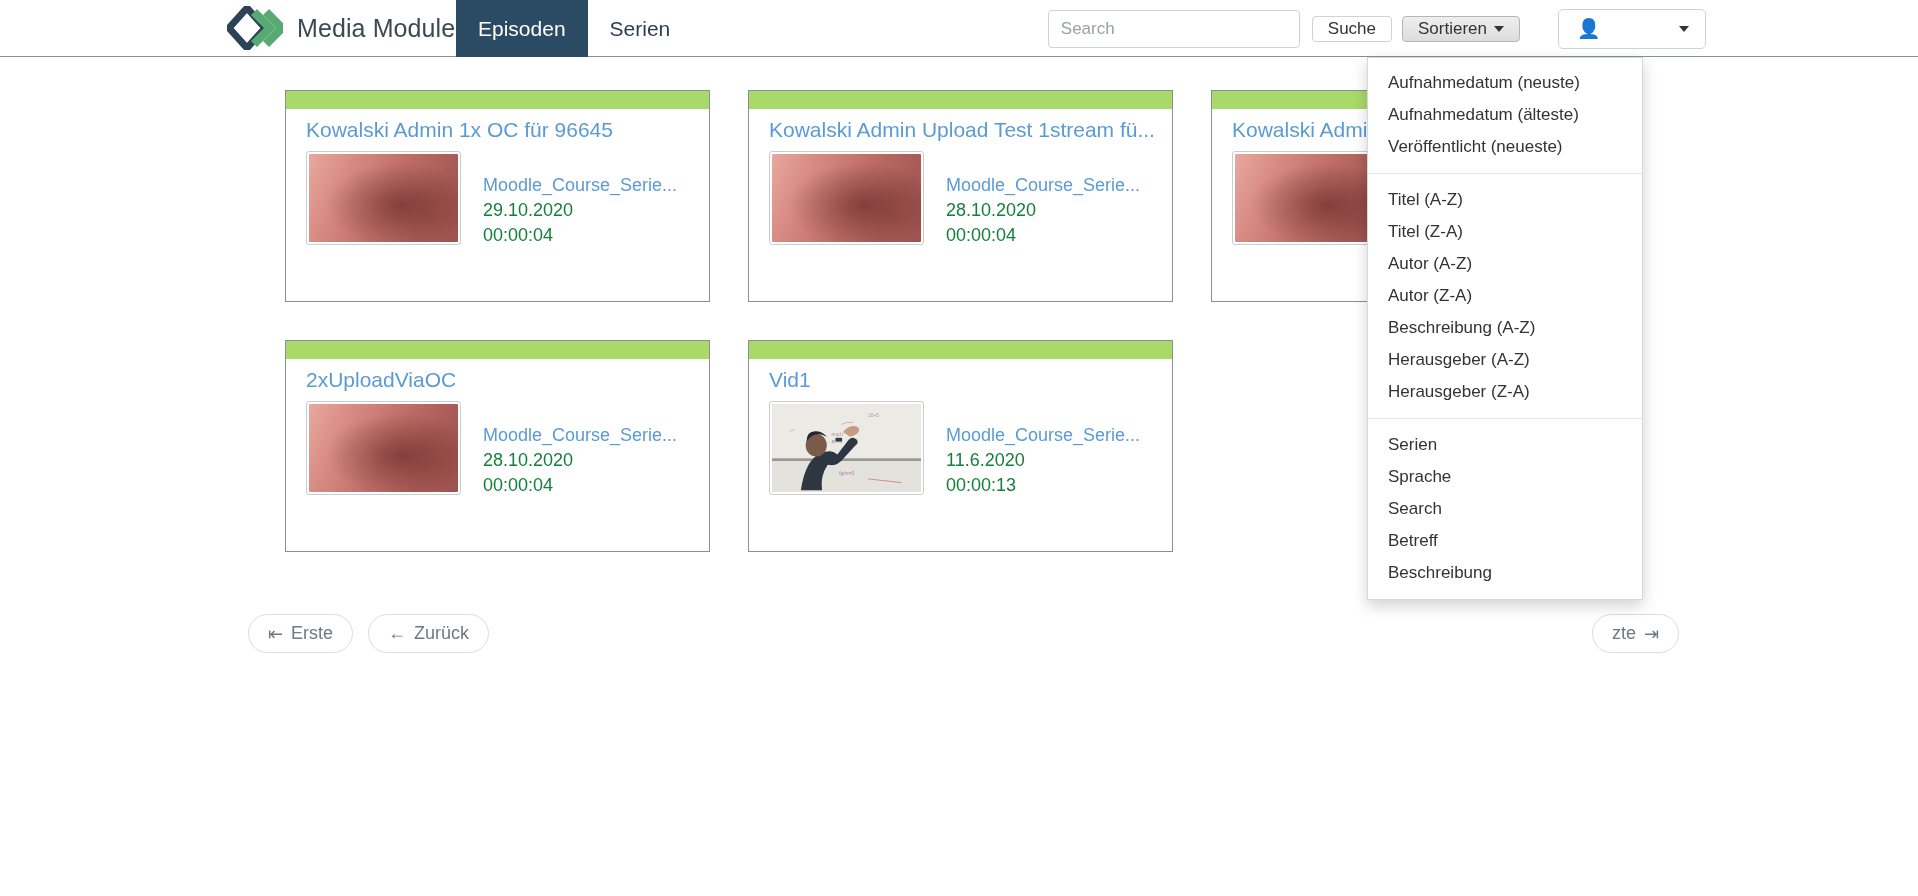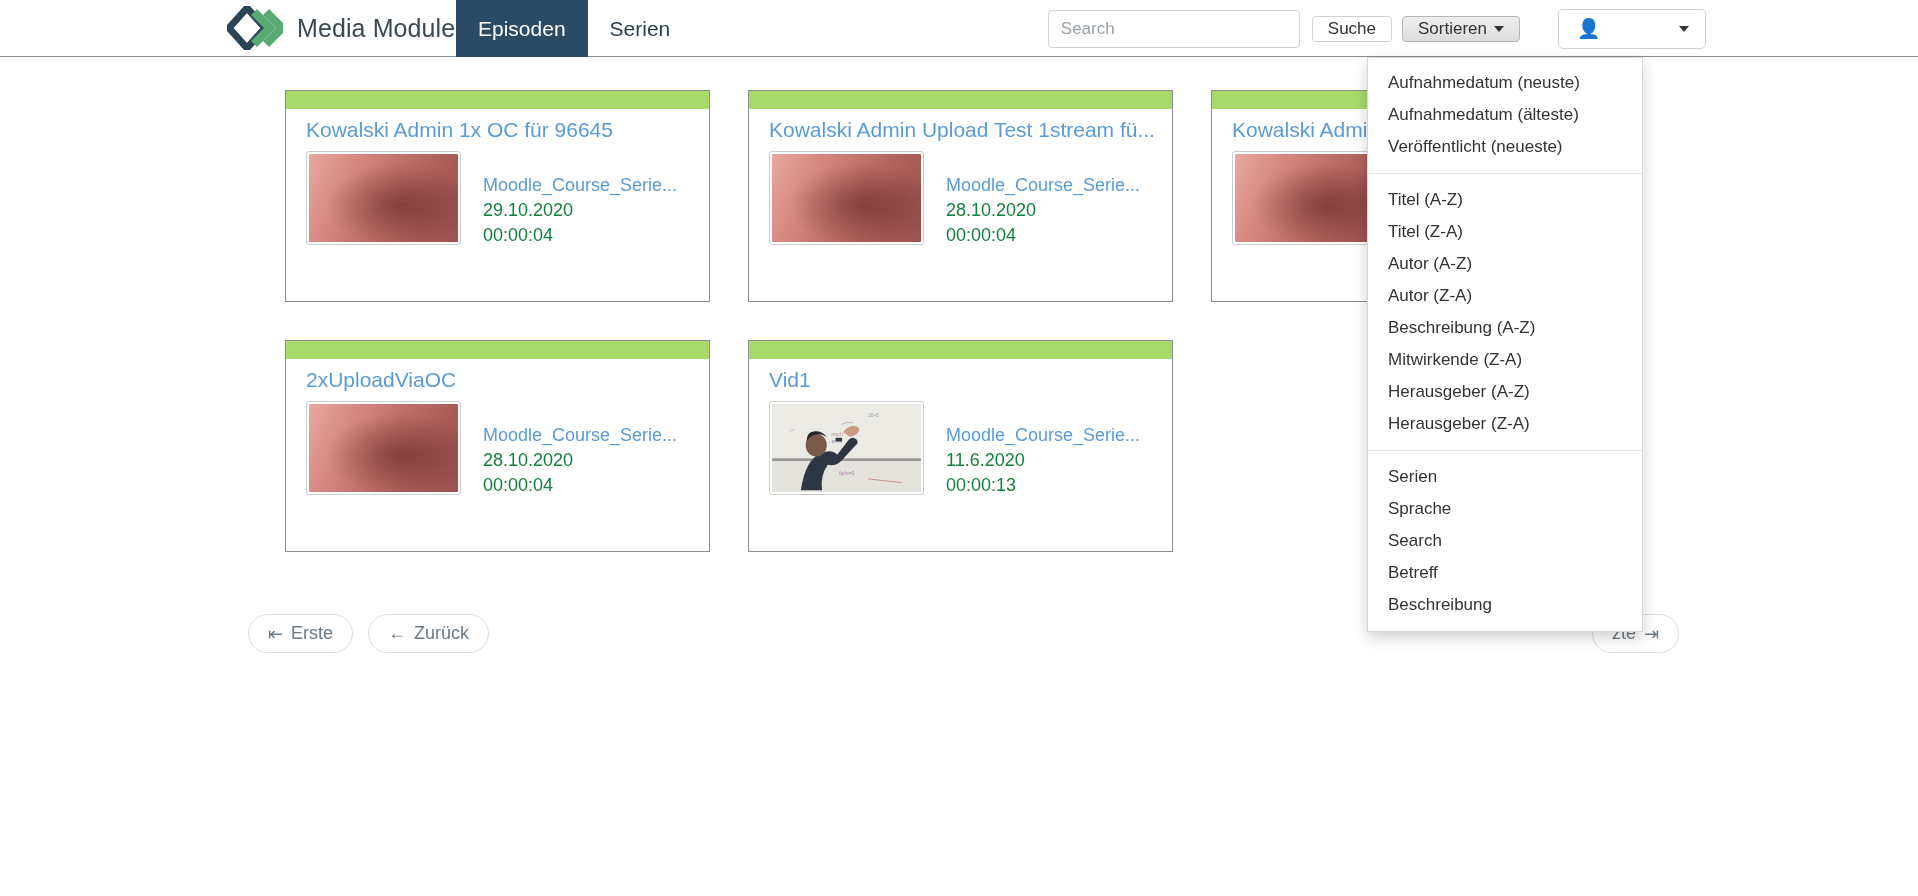--- a/index.html
+++ b/index.html
@@ -301,21 +301,20 @@
     <div class="dd-item">Aufnahmedatum (älteste)</div>
     <div class="dd-item">Veröffentlicht (neueste)</div>
   </div>
   <div class="dd-sep"></div>
   <div>
     <div class="dd-item">Titel (A-Z)</div>
     <div class="dd-item">Titel (Z-A)</div>
     <div class="dd-item">Autor (A-Z)</div>
     <div class="dd-item">Autor (Z-A)</div>
     <div class="dd-item">Beschreibung (A-Z)</div>
-    <div class="dd-item">Mitwirkende (Z-A)</div>
     <div class="dd-item">Herausgeber (A-Z)</div>
     <div class="dd-item">Herausgeber (Z-A)</div>
   </div>
   <div class="dd-sep"></div>
   <div>
     <div class="dd-item">Serien</div>
     <div class="dd-item">Sprache</div>
     <div class="dd-item">Search</div>
     <div class="dd-item">Betreff</div>
     <div class="dd-item">Beschreibung</div>

